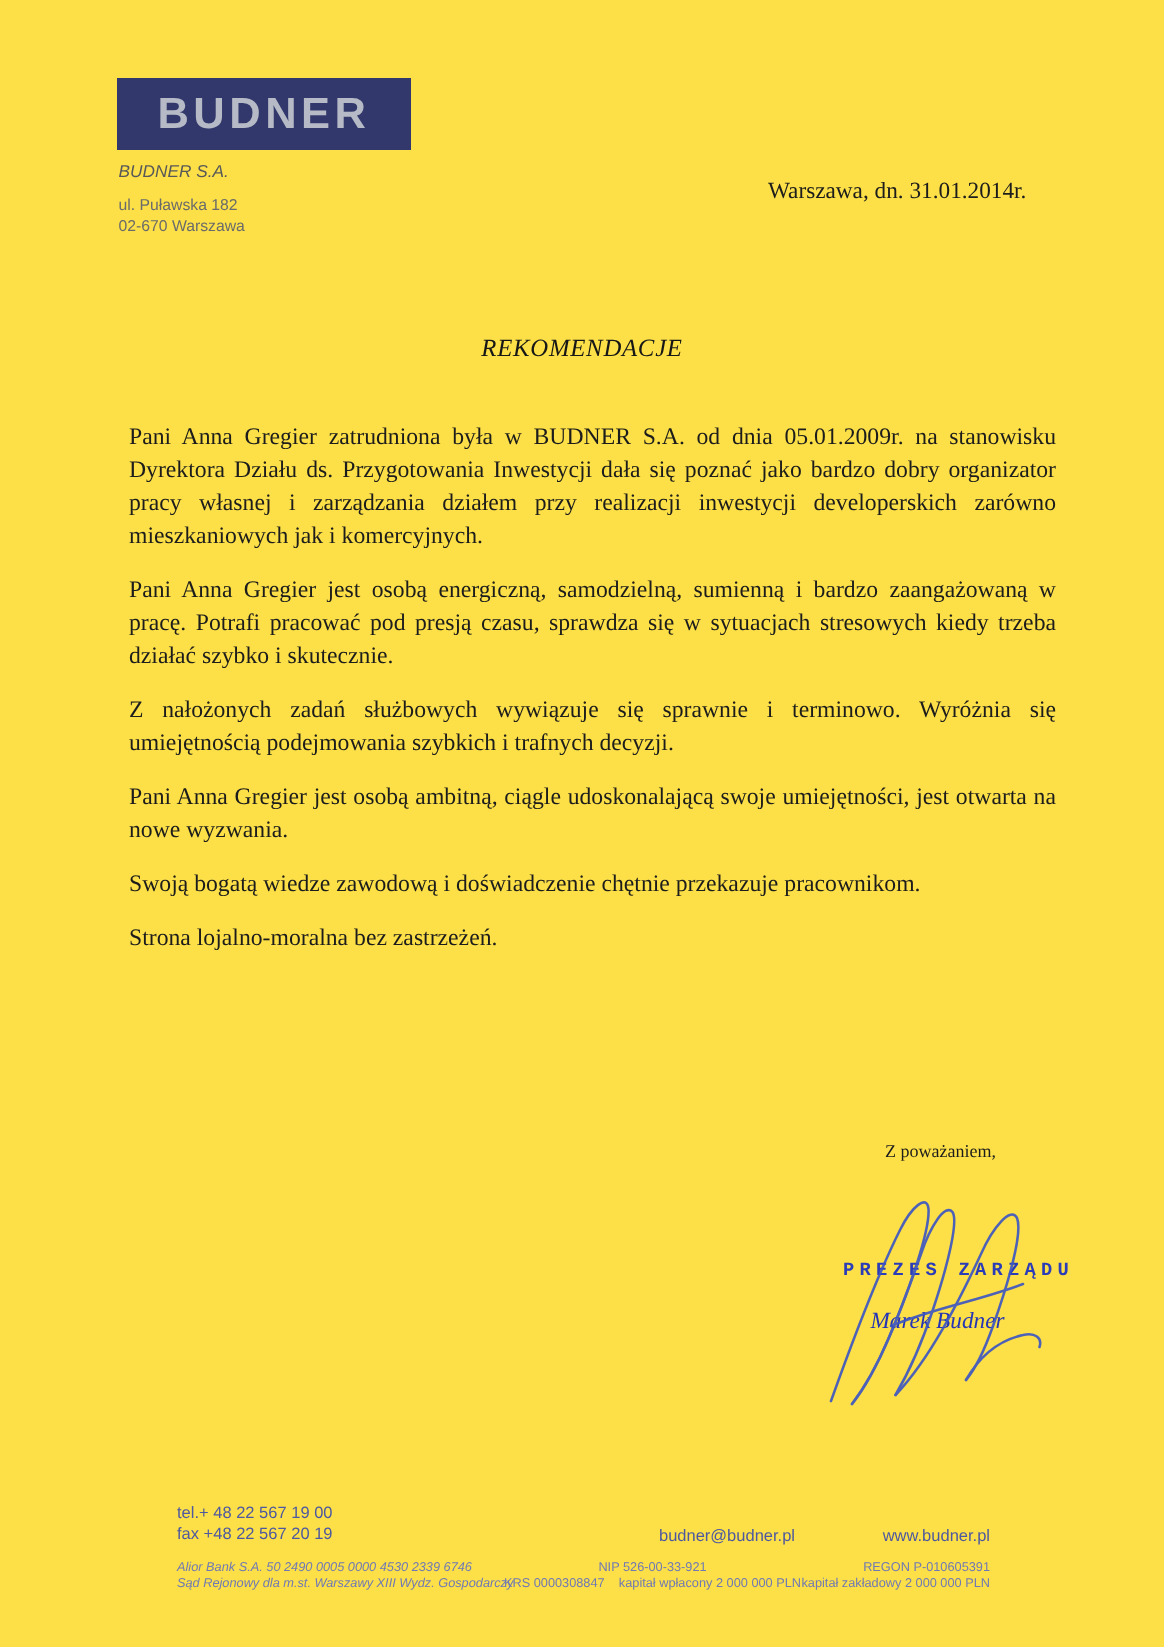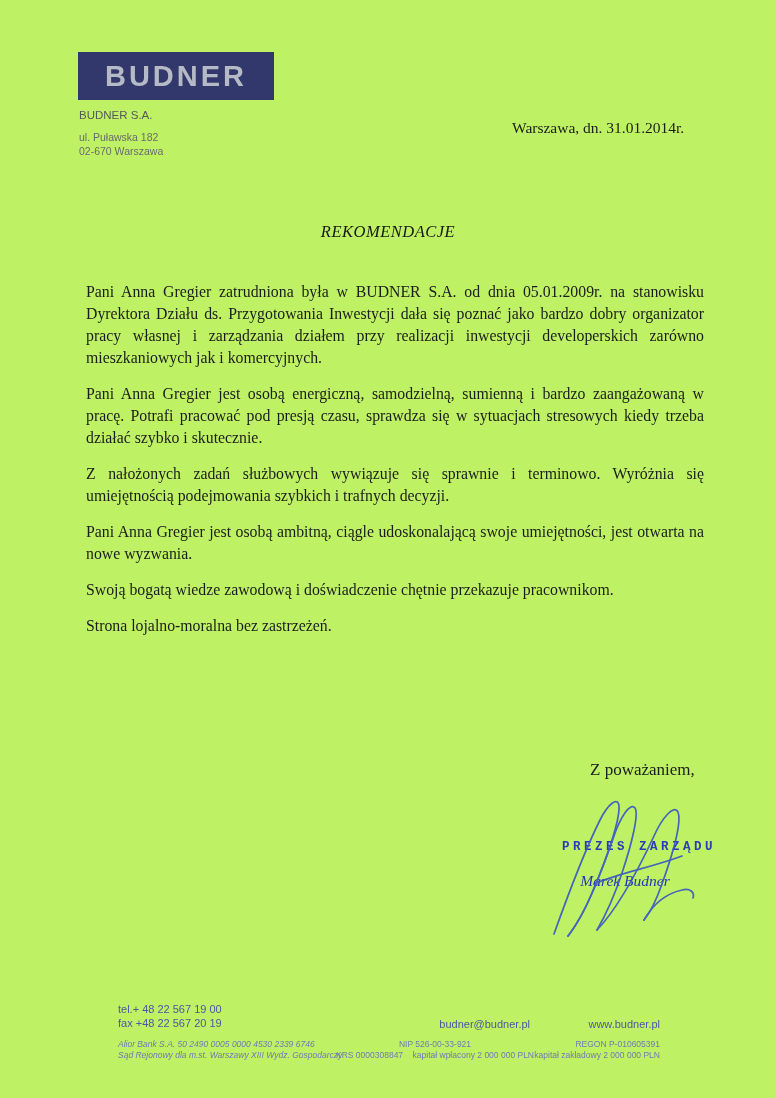--- a/index.html
+++ b/index.html
@@ -1,32 +1,32 @@
 <!DOCTYPE html>
 <html><head>
 <meta charset="utf-8">
 <style>
   html,body{margin:0;padding:0;background:#e8e8e8;}
   .page{
     position:relative;width:776px;height:1098px;margin:0 auto;
-    background:#bef264;overflow:hidden;
+    background:#fde047;overflow:hidden;
     font-family:"Liberation Serif",serif;color:#1c1c1c;
   }
   
   .logo{
     position:absolute;left:78px;top:52px;width:196px;height:48px;
     background:#32386b;display:flex;align-items:center;justify-content:center;
   }
   .logo-text{
     font-family:"Liberation Sans",sans-serif;font-weight:bold;
     font-size:29px;letter-spacing:3px;color:#b5bac6;
   }
   .company-name{
     position:absolute;left:79px;top:109px;
-    font-family:"Liberation Sans",sans-serif;font-size:11.5px;color:#585858;
+    font-family:"Liberation Sans",sans-serif;font-size:11.5px;color:#585858;font-style:italic;
   }
   .company-address{
     position:absolute;left:79px;top:131px;
     font-family:"Liberation Sans",sans-serif;font-size:10.5px;line-height:13.5px;color:#6b6b6b;
   }
   .dateline{
     position:absolute;left:512px;top:119px;font-size:15.5px;color:#1c1c1c;
   }
   
   .title{
@@ -34,21 +34,21 @@
     font-size:16.5px;font-weight:normal;font-style:italic;letter-spacing:0.5px;color:#171717;
   }
   
   .body-text{
     position:absolute;left:86px;top:281px;width:618px;
     font-size:15.8px;line-height:22px;text-align:justify;
   }
   .body-text p{margin:0 0 14px 0;}
   
   .closing{
-    position:absolute;left:590px;top:760px;font-size:17px;color:#1c1c1c;
+    position:absolute;left:590px;top:760px;font-size:12px;color:#1c1c1c;
   }
   .stamp-role{
     position:absolute;left:550px;top:840px;width:162px;
     font-family:Liberation Mono, monospace;font-size:12.5px;font-weight:600;
     letter-spacing:3.5px;color:#2b3cb8;white-space:nowrap;margin-left:12px;
   }
   .stamp-name{
     position:absolute;left:550px;top:872px;width:150px;text-align:center;
     font-size:15.5px;font-style:italic;color:#2535b5;
   }

